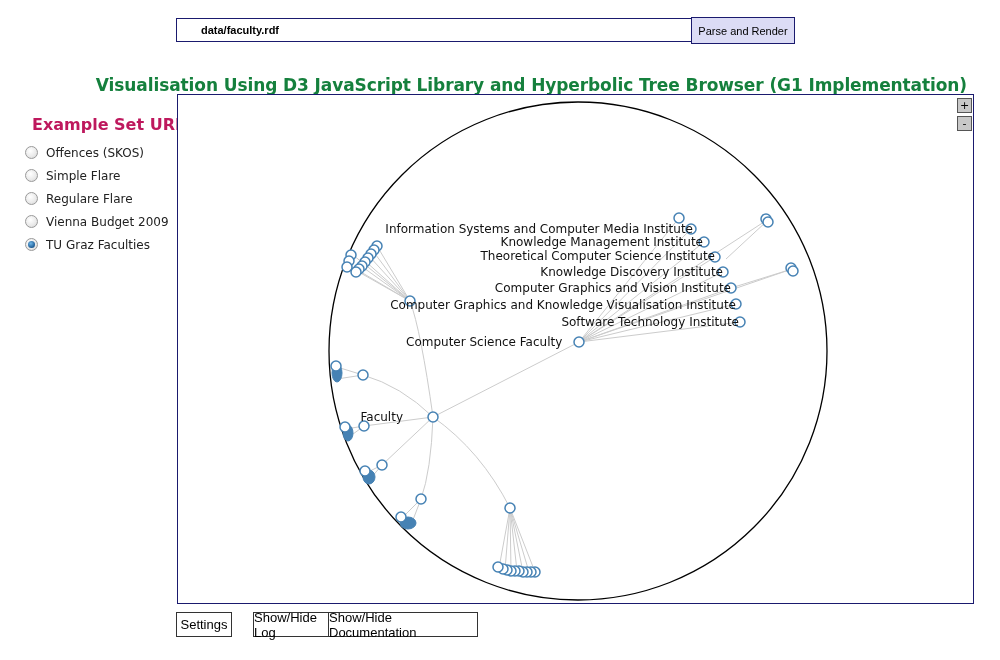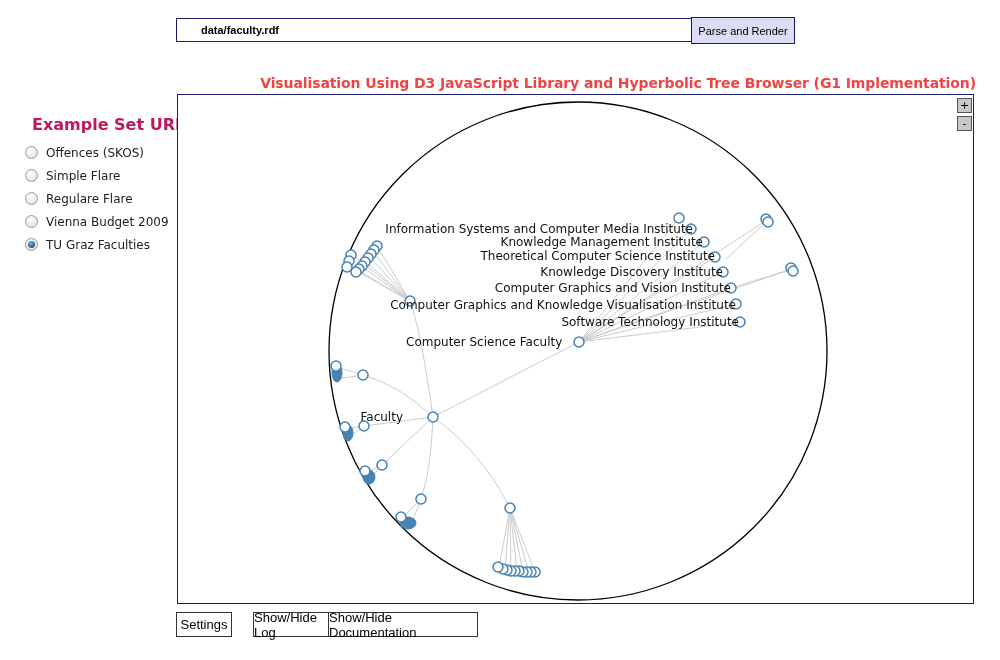--- a/index.html
+++ b/index.html
@@ -8,22 +8,22 @@
     position:absolute; left:176px; top:18px; width:502px; height:22px;
     border:1px solid #1a1a6e; padding:0 24px; font-family:"Liberation Sans", sans-serif;
     font-weight:bold; font-size:11px; color:#000; line-height:22px; box-sizing:content-box;
   }
   .parse-btn {
     position:absolute; left:691px; top:17px; width:102px; height:25px;
     border:1px solid #1a1a6e; background:#dcdcf5; font-family:"Liberation Sans", sans-serif;
     font-size:11px; color:#000; display:flex; align-items:center; justify-content:center; cursor:pointer;
   }
   .title {
-    position:absolute; right:24px; top:75px; font-family:"DejaVu Sans", sans-serif;
-    font-weight:bold; font-size:14px; color:#ef4444; white-space:nowrap; letter-spacing:-0.1px;
+    position:absolute; right:33px; top:75px; font-family:"DejaVu Sans", sans-serif;
+    font-weight:bold; font-size:17px; color:#15803d; white-space:nowrap; letter-spacing:-0.1px;
   }
   .viz-box {
     position:absolute; left:177px; top:94px; width:797px; height:510px;
     border:1px solid #1a1a6e; background:#fff; box-sizing:border-box; overflow:hidden;
   }
   .zoom-btn {
     position:absolute; width:15px; height:15px; background:#c8c8c8; border:1px solid #555;
     font-size:11px; line-height:14px; text-align:center; color:#000; cursor:pointer; box-sizing:border-box;
   }
   .sidebar-title {

